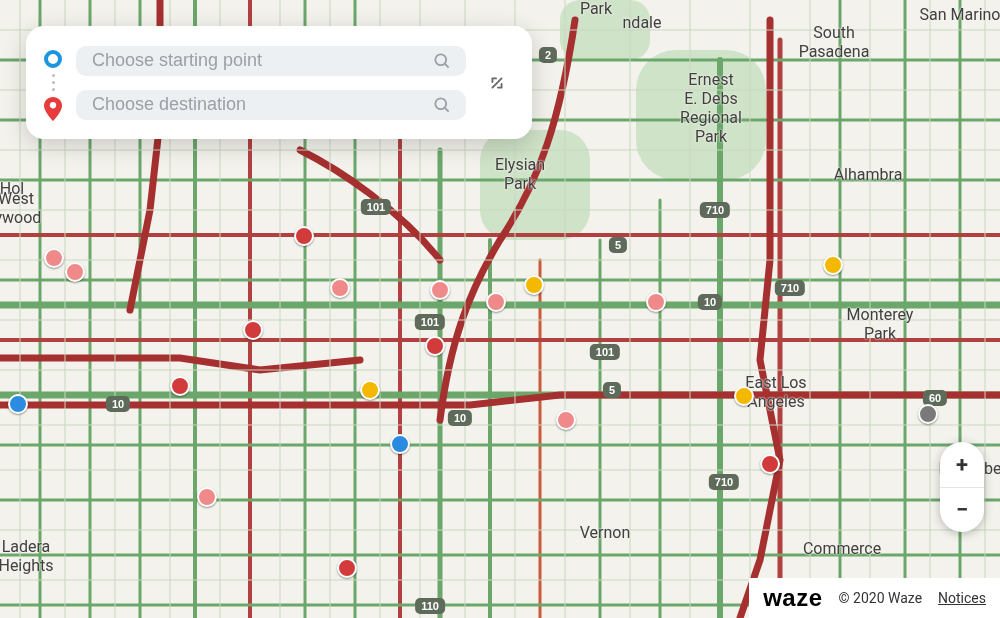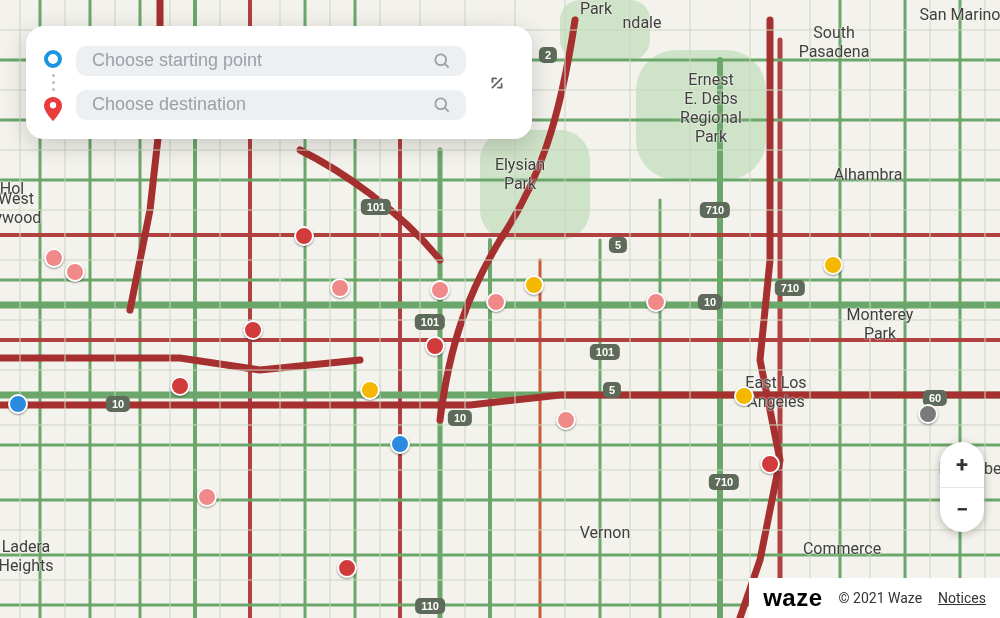--- a/index.html
+++ b/index.html
@@ -216,15 +216,15 @@
   </div>
 </div>
 
 <div class="zoom-control">
   <div class="zoom-btn">+</div>
   <div class="zoom-btn">−</div>
 </div>
 
 <div class="attribution">
   <span class="waze-logo">waze</span>
-  <span class="copyright">© 2021 Waze</span>
+  <span class="copyright">© 2020 Waze</span>
   <span class="notices">Notices</span>
 </div>
 
 </body></html>

